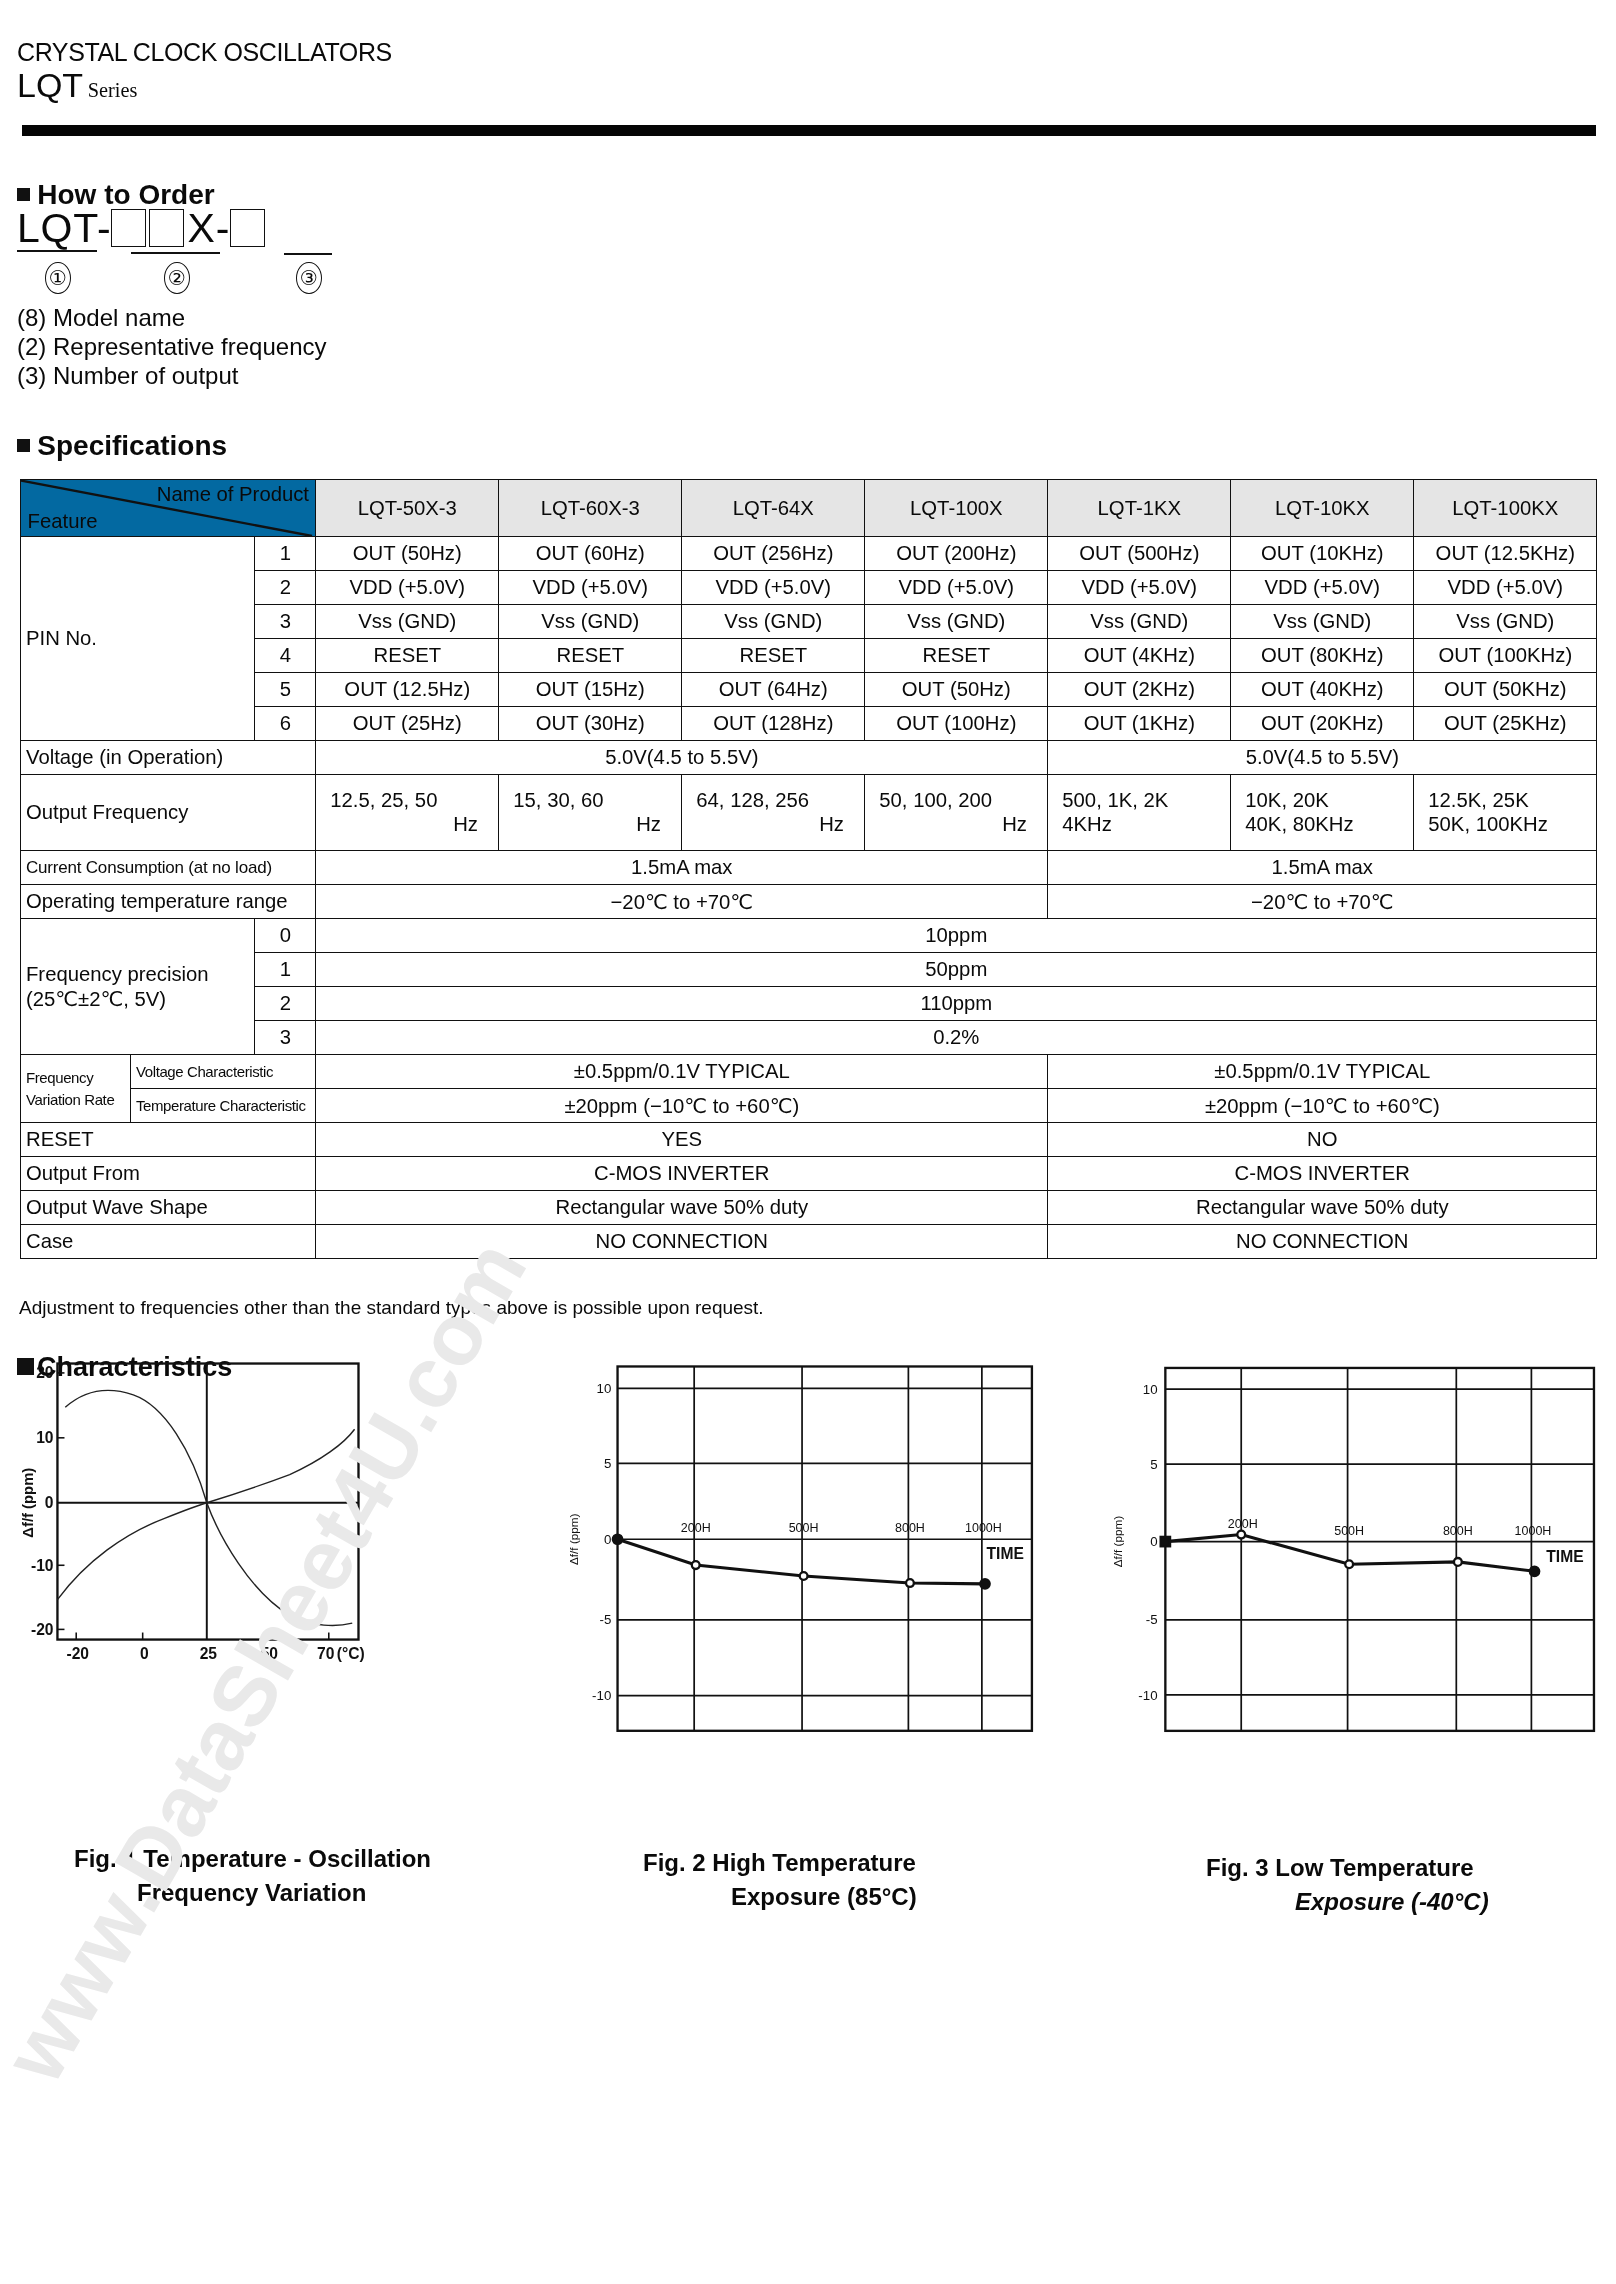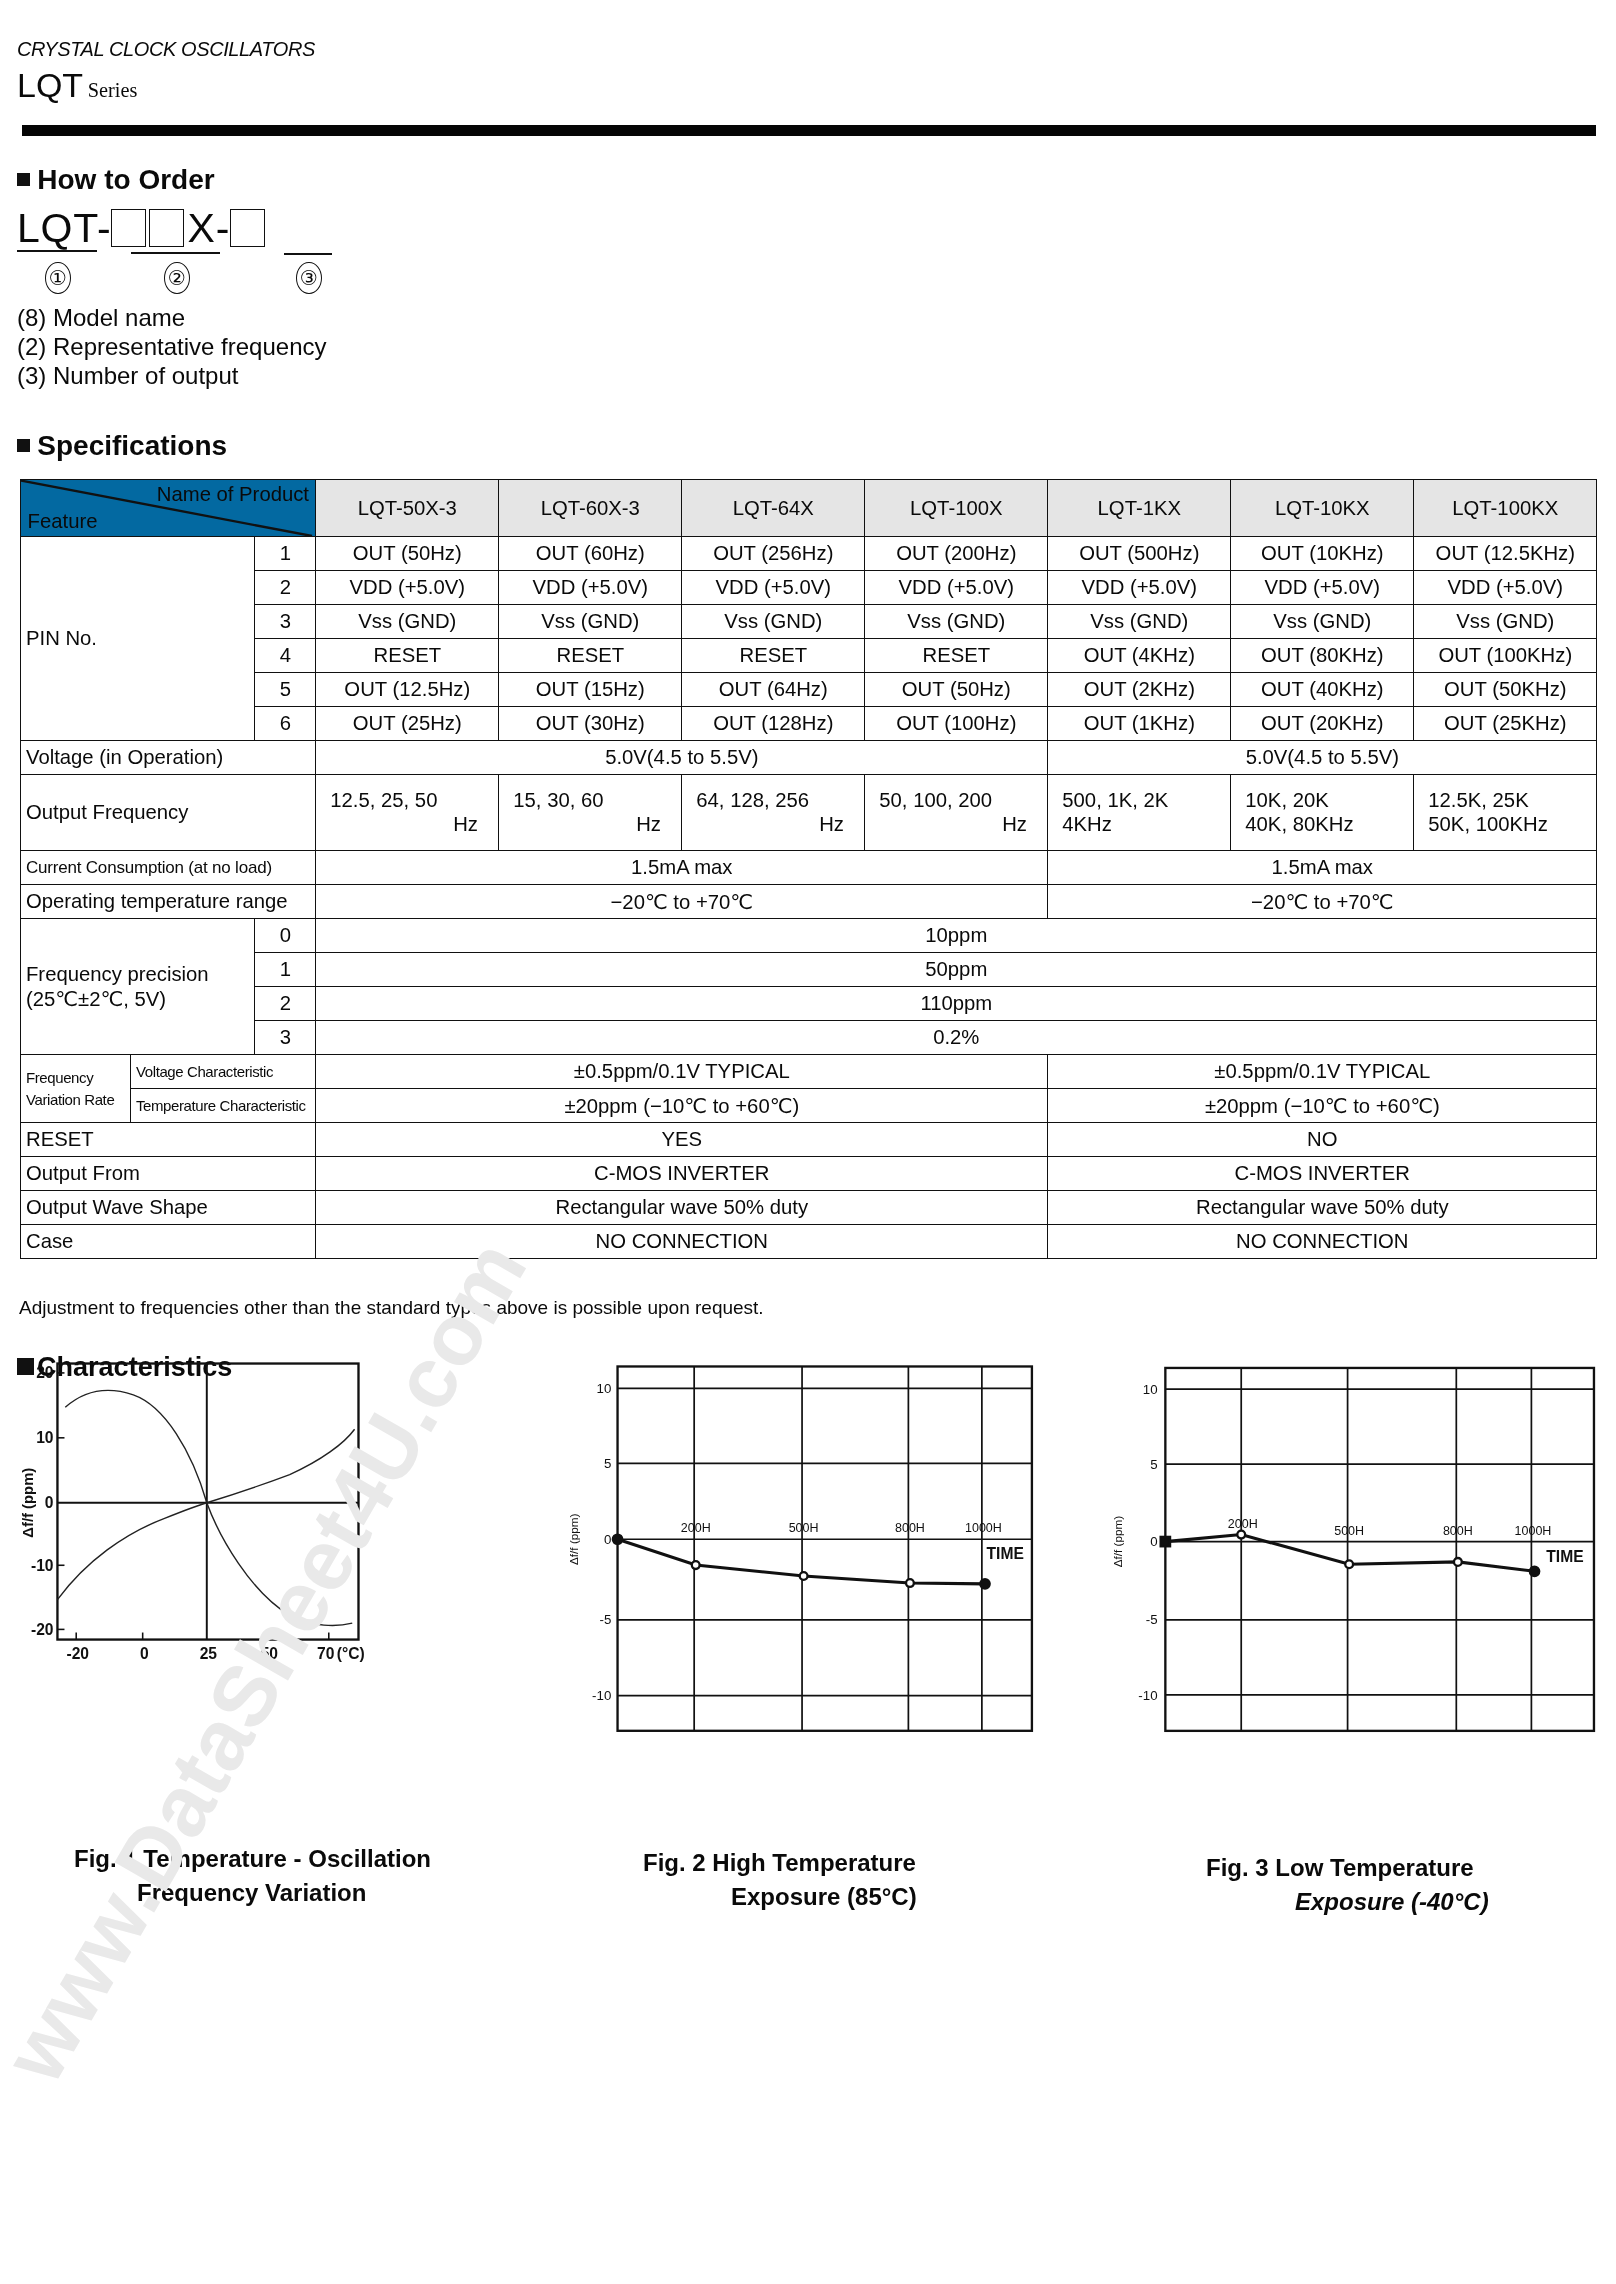--- a/index.html
+++ b/index.html
@@ -1,18 +1,18 @@
 <!DOCTYPE html>
 <html style="font-size:12.5px"><head>
 <meta charset="utf-8">
 <style>
   html,body{margin:0;padding:0;background:#fff;}
   body{width:1616px;height:2284px;position:relative;overflow:hidden;color:#0a0a0a;font-family:"Liberation Sans","DejaVu Sans",sans-serif;}
   .abs{position:absolute;}
-  .hdr-small{left:17px;top:38px;font-size:20px;letter-spacing:-0.4px;font-style:italic;}
+  .hdr-small{left:17px;top:38px;font-size:25px;letter-spacing:-0.4px;}
   .hdr-series{left:17px;top:66px;font-size:34px;}
   .hdr-series small{font-size:20.3px;margin-left:4.7px;font-family:Liberation Serif, serif;}
   .topbar{left:22px;top:125px;width:1574px;height:11px;background:#050505;}
   .sec{font-weight:bold;font-size:28px;}
   .sec .sq{display:inline-block;width:12.5px;height:12.5px;background:#111;margin-right:7.8px;vertical-align:middle;position:relative;top:-2.3px;}
   .ordercode{left:17px;top:205px;font-size:41px;font-weight:normal;letter-spacing:0.8px;display:flex;align-items:flex-end;}
   .box{display:inline-block;width:33px;height:36px;border:1.6px solid #111;margin:0 3.1px 4.7px 0;}
   .uline{position:absolute;height:2.3px;background:#111;}
   .circ{position:absolute;top:262px;width:23.5px;height:30px;border:1.6px solid #111;border-radius:50%;font-size:20.3px;text-align:center;line-height:30px;}
   .list{left:17px;top:303px;font-size:24px;line-height:29px;}
@@ -32,21 +32,21 @@
   .cap{position:absolute;font-weight:bold;font-size:24px;line-height:34px;}
   .watermark{left:-15.6px;top:2049px;font-size:86px;font-weight:bold;color:#e9e9e9;transform:rotate(-60deg);transform-origin:left top;white-space:nowrap;}
 </style>
 </head>
 <body>
 
 <div class="abs hdr-small">CRYSTAL CLOCK OSCILLATORS</div>
 <div class="abs hdr-series"><span>LQT</span><small>Series</small></div>
 <div class="abs topbar"></div>
 
-<div class="abs sec" style="left:17px;top:164px;"><span class="sq"></span><span>How to Order</span></div>
+<div class="abs sec" style="left:17px;top:179px;"><span class="sq"></span><span>How to Order</span></div>
 <div class="abs ordercode">
   <span>LQT-</span>
   <span class="box"></span>
     <span class="box"></span>
   <span>X-</span>
   <span class="box"></span>
 </div>
 <div class="uline" style="left:17px;top:250px;width:80px;"></div>
 <div class="uline" style="left:131px;top:252px;width:89px;"></div>
 <div class="uline" style="left:284px;top:253px;width:48px;"></div>

